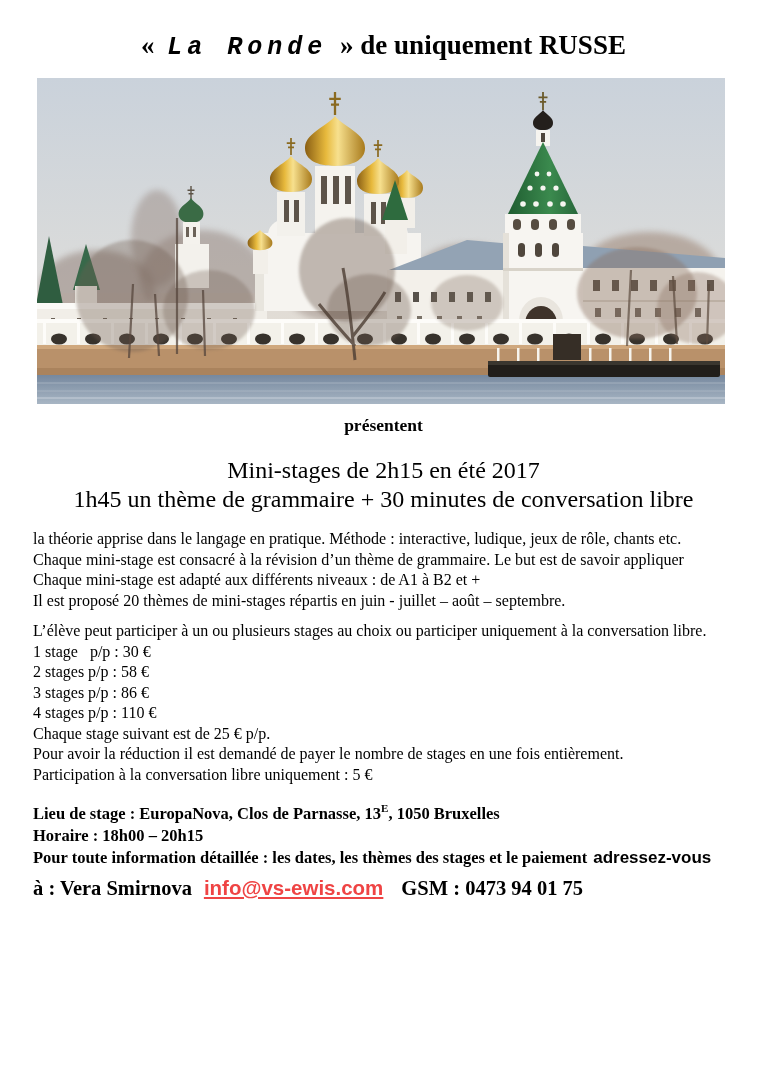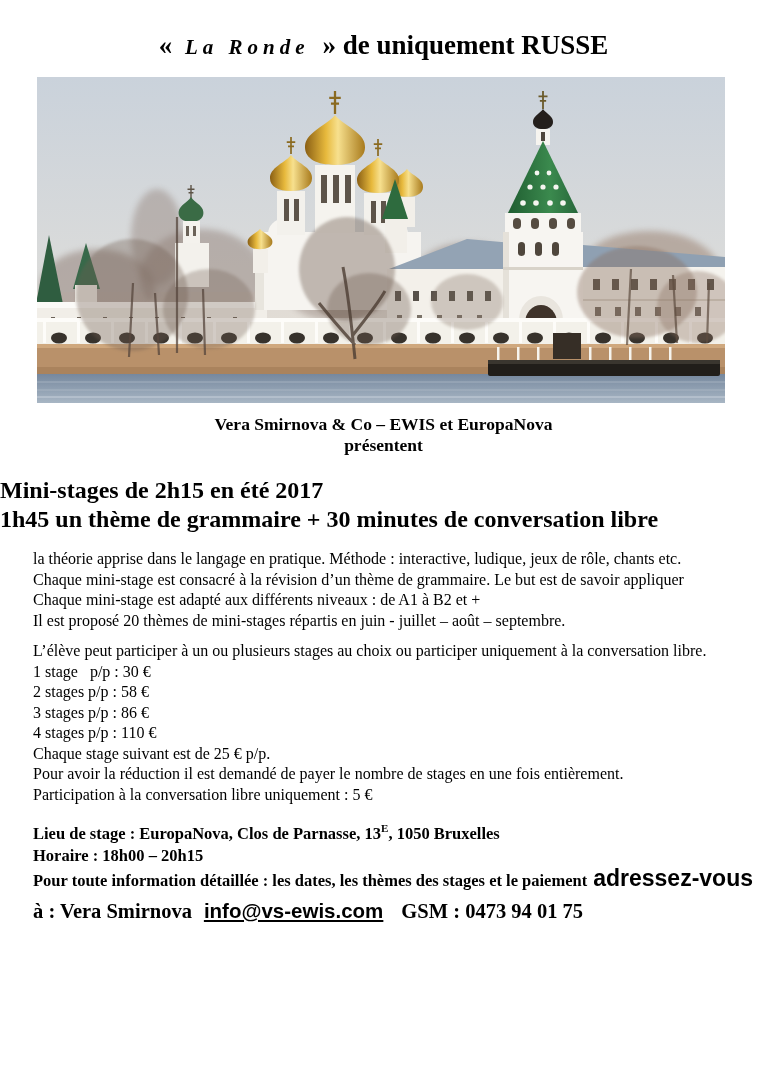--- a/index.html
+++ b/index.html
@@ -13,24 +13,24 @@
   }
   
   .title{
     margin:30px 0 0 0;
     text-align:center;
     font-size:27px;
     font-weight:bold;
     white-space:nowrap;
   }
   .script-font{
-    font-family:Liberation Serif, serif;
+    font-family:Liberation Mono, monospace;
     font-style:italic;
     font-weight:bold;
-    font-size:21px;
+    font-size:25px;
     letter-spacing:5px;
     padding:0 6px;
   }
   
   .photo-wrap{
     width:688px;height:326px;
     margin:16px 0 0 37px;
     line-height:0;
   }
   .photo-wrap svg{display:block;}
@@ -38,21 +38,22 @@
   .presenter{
     margin-top:11px;
     text-align:center;
     font-weight:bold;
     font-size:17.5px;
     line-height:21px;
   }
   
   .headline{
     margin-top:20px;
-    font-weight:bold;
+    text-align:center;
+    font-weight:normal;
     font-size:24px;
     line-height:29px;
     white-space:nowrap;
   }
   
   .bodyblock{
     margin:15px 28px 0 33px;
     font-size:16px;
     line-height:20.5px;
   }
@@ -61,32 +62,32 @@
   
   .details{
     margin:12px 0 0 33px;
     font-weight:bold;
     font-size:16.5px;
     line-height:22px;
     white-space:nowrap;
   }
   .details sup{font-size:11px;}
   .sans{font-family:"Liberation Sans", sans-serif;}
-  .info-tail{margin-left:6px;font-size:23px;}
+  .info-tail{margin-left:6px;font-size:17px;}
   
   .contact{
     margin:7px 0 0 33px;
     font-weight:bold;
     font-size:20.5px;
     white-space:nowrap;
   }
   .email{
     font-family:"Liberation Sans", sans-serif;
     font-weight:bold;
-    color:#000000;
+    color:#ef4444;
     text-decoration:underline;
     margin-left:12px;
     cursor:pointer;
   }
   .gsm{margin-left:18px;}
   
   .closing{
     margin:46px 0 0 33px;
     font-family:"DejaVu Sans", sans-serif;
     font-weight:bold;
@@ -381,21 +382,20 @@
         <path d="M92,280 L96,206 M122,278 L118,216 M168,278 L166,212 M140,276 L140,140" stroke="#55463c" stroke-width="2.2" fill="none" opacity="0.75"></path>
         <ellipse cx="600" cy="215" rx="60" ry="46" fill="#8a7060" opacity="0.4" filter="url(#blur2)"></ellipse>
         <ellipse cx="660" cy="230" rx="40" ry="36" fill="#8a7060" opacity="0.35" filter="url(#blur2)"></ellipse>
         <path d="M590,268 L594,192 M640,266 L636,198 M670,266 L672,206" stroke="#5d4b3e" stroke-width="2.2" fill="none" opacity="0.7"></path>
         <ellipse cx="430" cy="225" rx="36" ry="28" fill="#7a675a" opacity="0.3" filter="url(#blur2)"></ellipse>
       </g>
     </svg>
   </figure>
 
   <div class="presenter">
-    <div>Vera Smirnova &amp; Co – EWIS et EuropaNova</div>
     <div>présentent</div>
   </div>
 
   <div class="headline">
     <div>Mini-stages de 2h15 en été 2017</div>
     <div>1h45 un thème de grammaire + 30 minutes de conversation libre</div>
   </div>
 
   <div class="bodyblock">
     <div class="line">la théorie apprise dans le langage en pratique. Méthode : interactive, ludique, jeux de rôle, chants etc.</div>

